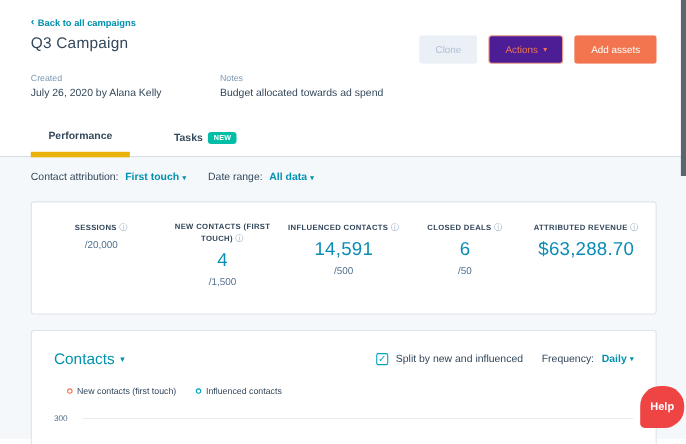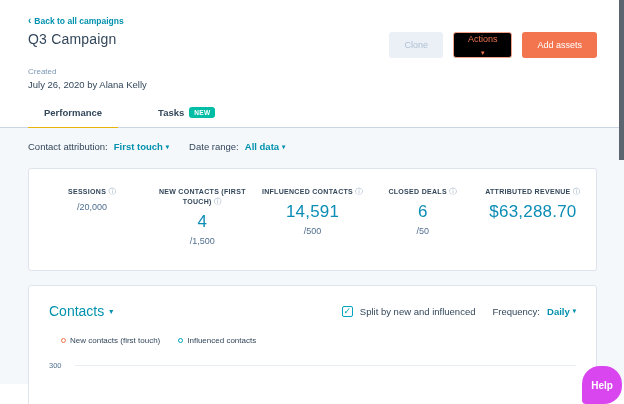--- a/index.html
+++ b/index.html
@@ -22,36 +22,36 @@
   .back-link .chev { font-size:10px; line-height:8px; }
   .title-row { display:flex; justify-content:space-between; align-items:flex-start; margin-top:3px; }
   .page-title { font-size:14px; font-weight:400; color:#33475b; letter-spacing:0.2px; }
   .btn-row { display:flex; gap:10px; margin-top:1px; }
   .btn {
     height:26px; padding:0 14px; border-radius:3px; border:1px solid transparent;
     display:inline-flex; align-items:center; justify-content:center; gap:5px;
     font-family:"Liberation Sans", sans-serif; font-size:9px; cursor:pointer; white-space:nowrap;
   }
   .btn-clone   { background:#eaf0f6; color:#b0c1d4; cursor:default; }
-  .btn-actions { background:#000000; color:#f2754f; border-color:#f2a188;flex-direction:column; }
+  .btn-actions { background:#4c1d95; color:#f2754f; border-color:#f2a188; }
   .btn-actions .caret { font-size:7px; }
   .btn-add     { background:#f2754f; color:#ffffff; }
 
   .meta { display:grid; grid-template-columns:172px auto; row-gap:11px; margin-top:9px; }
   .meta-label { font-size:8px; color:#7c98b6; margin-bottom:3px; }
   .meta-value { font-size:9.5px; color:#33475b; }
 
   
   .tabbar { display:flex; gap:24px; padding:15px 0 0 28px; border-bottom:1px solid #cbd6e2; background:#fff; }
   .tab {
     font-size:9.5px; font-weight:bold; color:#33475b;
     padding:2px 16px 9px; cursor:pointer; position:relative;
     display:inline-flex; align-items:center; gap:5px;
   }
-  .tab-active { border-bottom:1px solid #eab308; margin-bottom:-1px; }
+  .tab-active { border-bottom:5px solid #eab308; margin-bottom:-1px; }
   .badge-new {
     background:#00bda5; color:#fff; font-size:6.5px; font-weight:bold;
     padding:2px 5px; border-radius:3px; letter-spacing:0.3px;
   }
 
   
   .content { background:#f5f8fa; height:256px; padding:13px 27px 0 28px; }
   .filter-row { display:flex; align-items:center; gap:6px; font-size:9.5px; color:#33475b; }
   .filter-group { display:flex; align-items:center; gap:6px; }
   .filter-group + .filter-group { margin-left:14px; }
@@ -95,22 +95,22 @@
   .chart-area { display:flex; align-items:center; margin-top:16px; }
   .y-tick { font-size:7.5px; color:#516f90; width:16px; }
   .gridline { flex:1; height:1px; background:#e8eef4; margin-left:10px; }
 
   
   .scrollbar-thumb {
     position:absolute; top:0; right:0; width:5px; height:160px;
     background:#5a6570; cursor:pointer;
   }
   .help-button {
-    position:absolute; right:2px; bottom:0; width:40px; height:38px;
-    background:#d946ef; color:#fff; font-size:10px; font-weight:bold;
+    position:absolute; right:2px; bottom:15px; width:40px; height:38px;
+    background:#ef4444; color:#fff; font-size:10px; font-weight:bold;
     border:none; border-radius:18px 18px 18px 4px; cursor:pointer;
     display:flex; align-items:center; justify-content:center;
     font-family:"Liberation Sans", sans-serif;
   }
 </style>
 </head>
 <body>
 
 <div class="header">
   <a class="back-link">
@@ -127,20 +127,24 @@
         <span class="caret">▾</span>
       </button>
       <button class="btn btn-add">Add assets</button>
     </div>
   </div>
 
   <div class="meta">
     <div>
       <div class="meta-label">Created</div>
       <div class="meta-value">July 26, 2020 by Alana Kelly</div>
+    </div>
+    <div>
+      <div class="meta-label">Notes</div>
+      <div class="meta-value">Budget allocated towards ad spend</div>
     </div>
     <div></div>
   </div>
 </div>
 
 <div class="tabbar">
   <div class="tab tab-active">
     <span>Performance</span>
   </div>
   <div class="tab">

